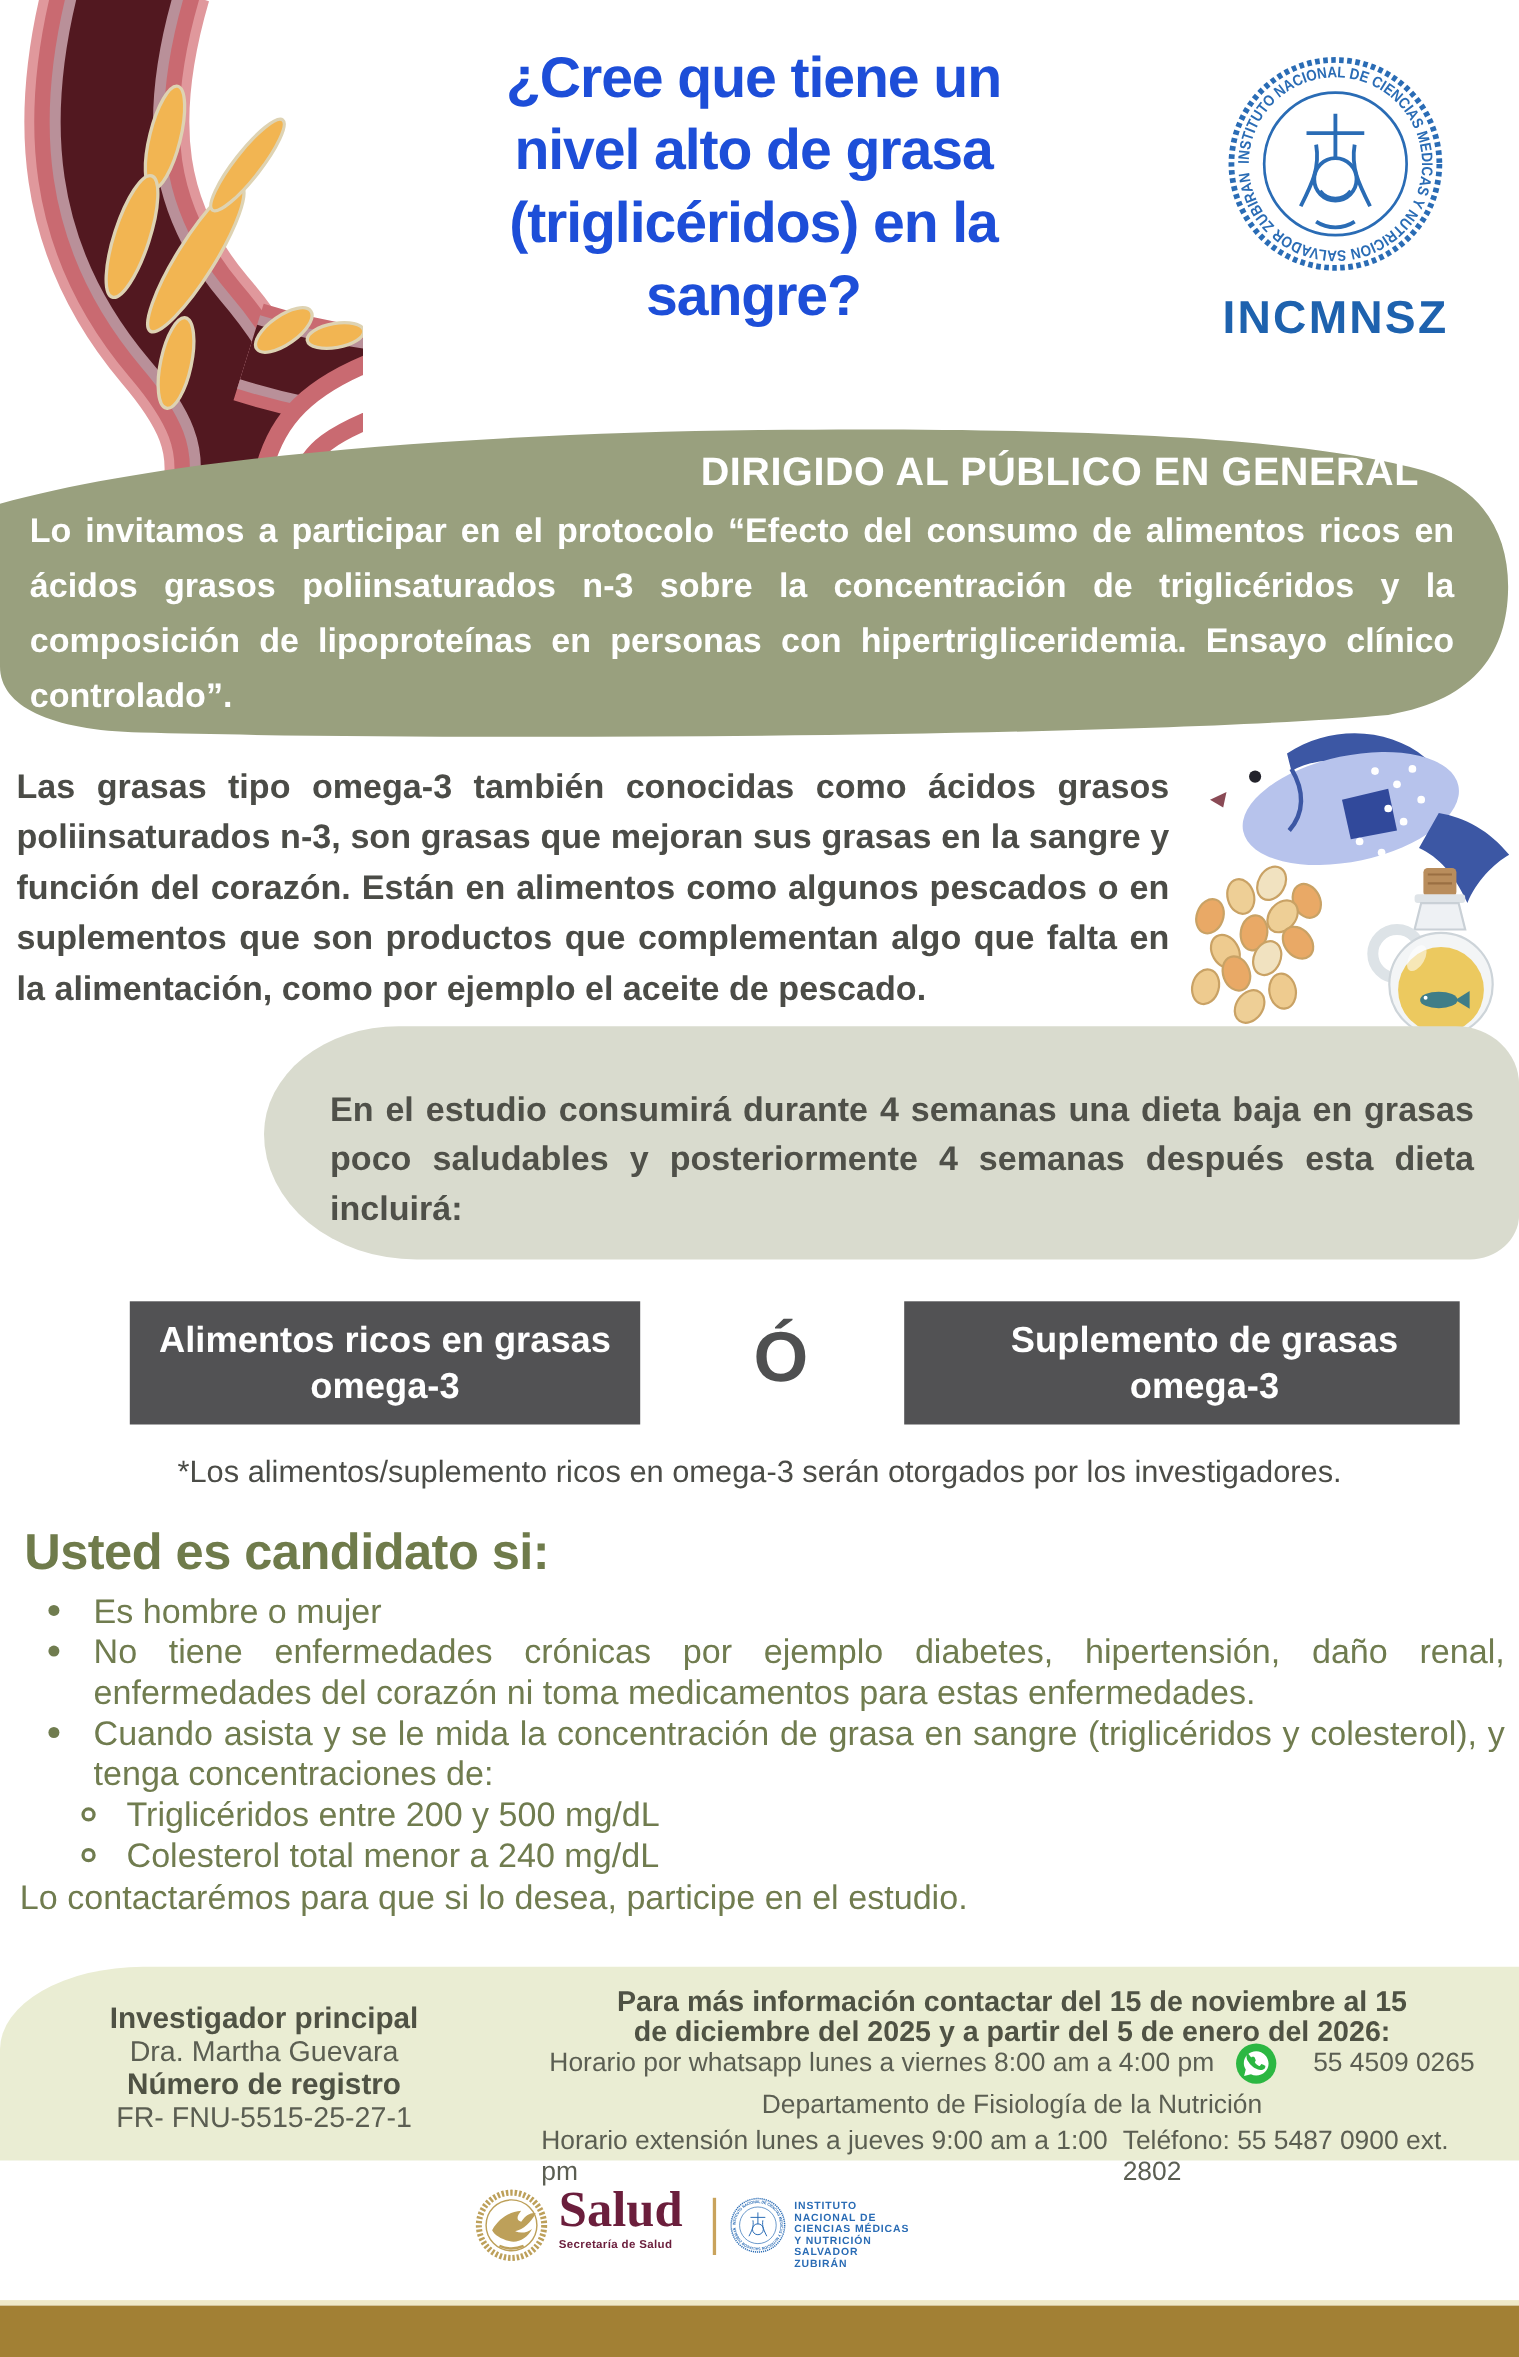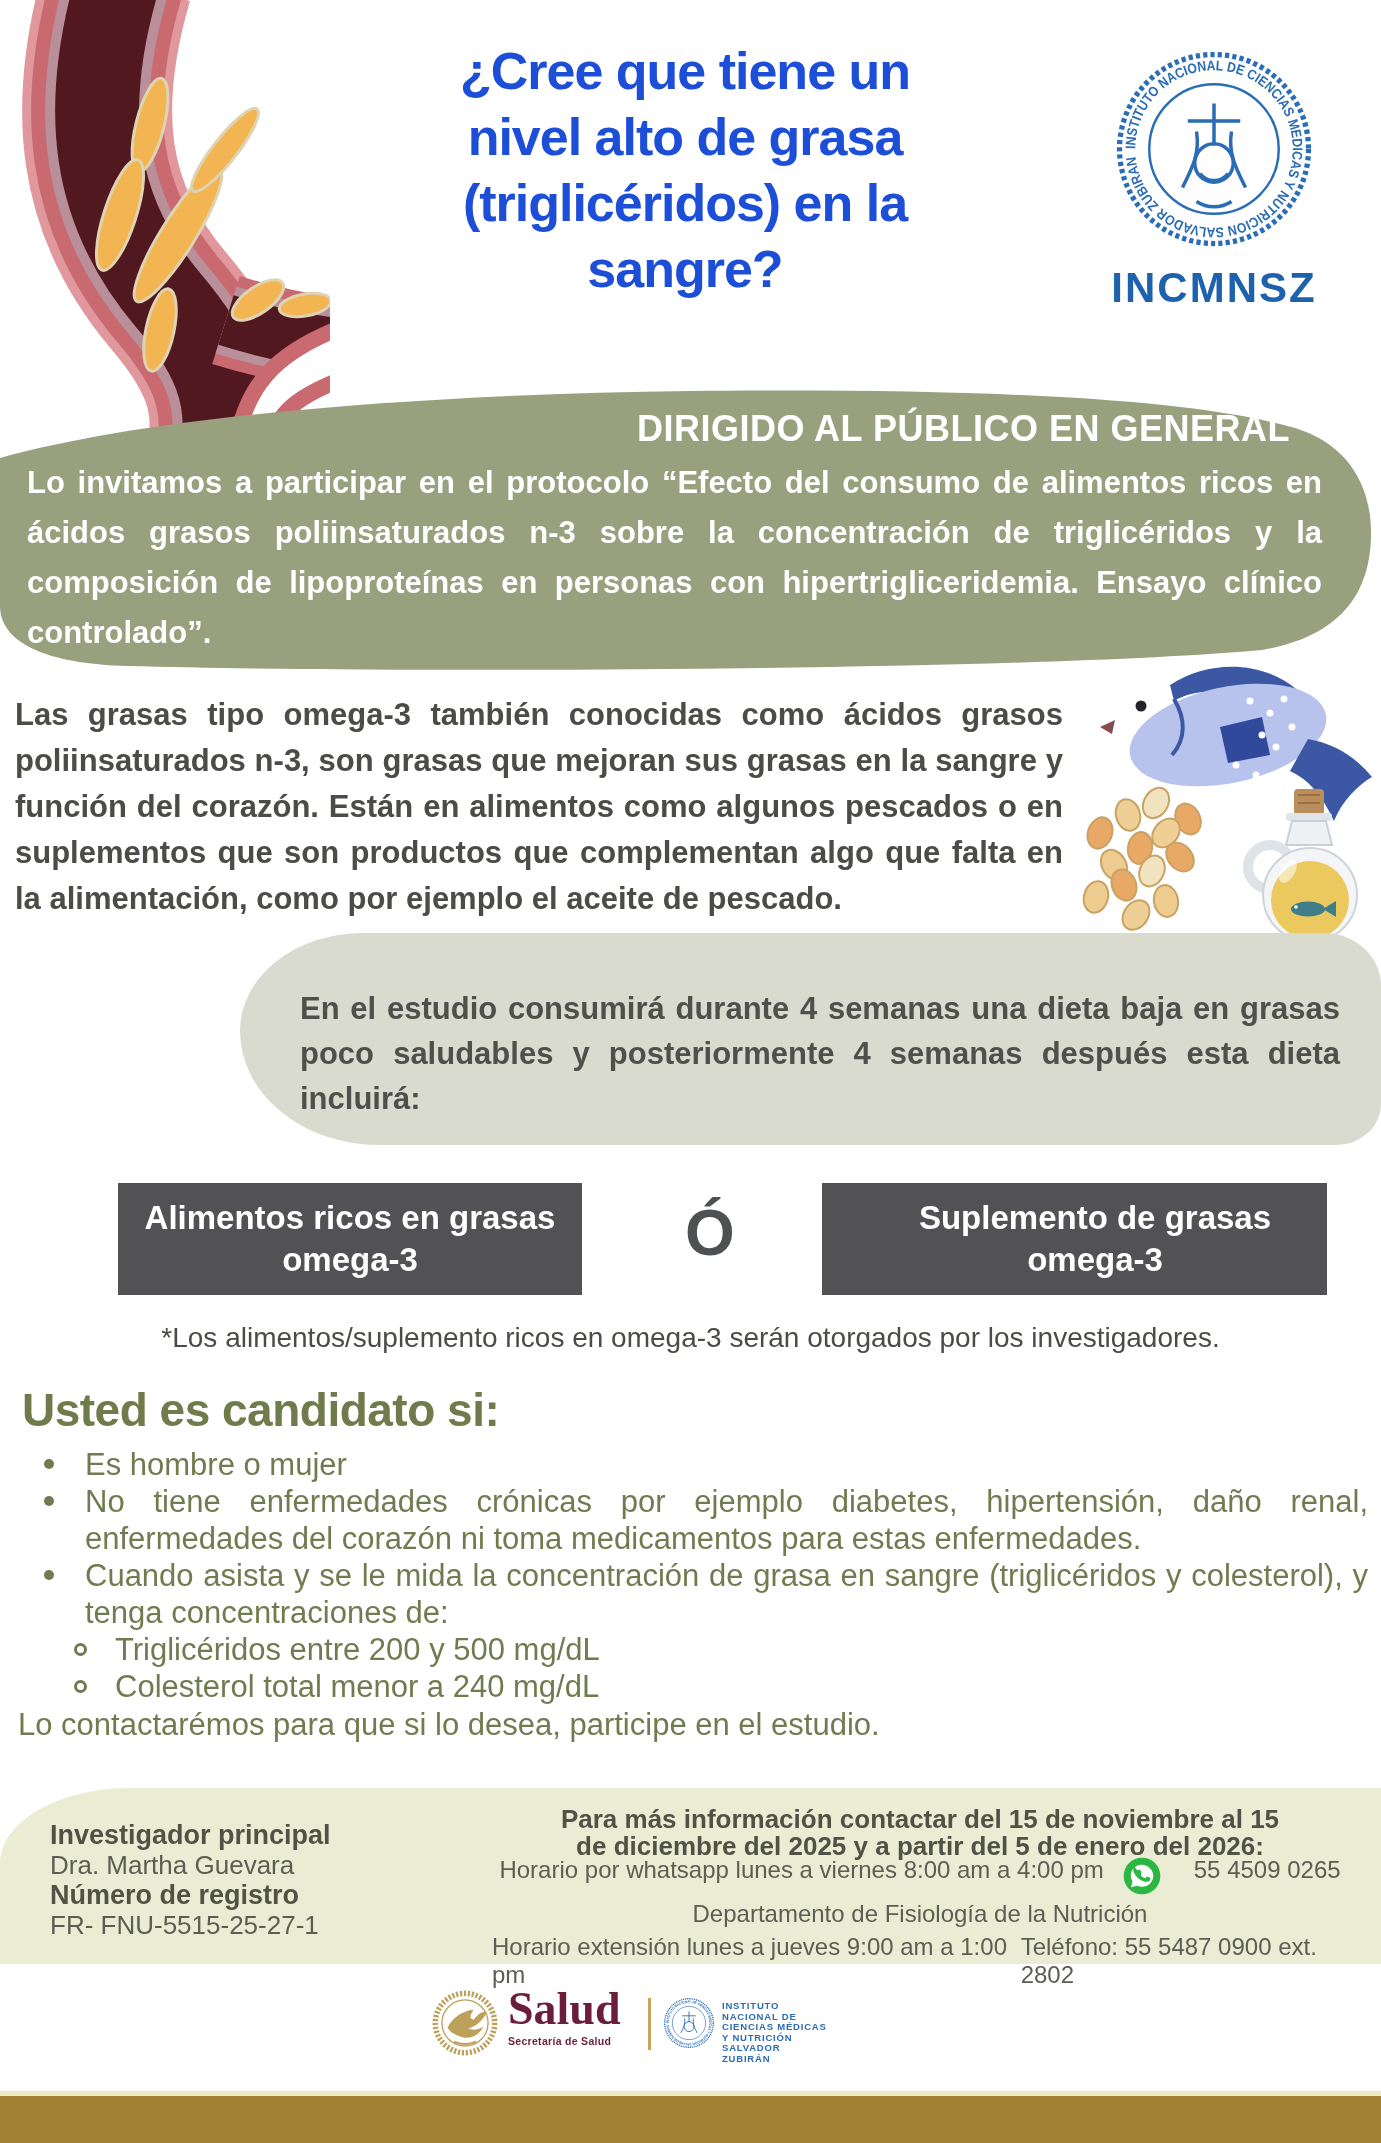--- a/index.html
+++ b/index.html
@@ -85,28 +85,28 @@
   .candidate-block ul.sub li::before{
     background:transparent;border:3px solid #707c4f;width:7px;height:7px;top:12px;
   }
   .closing-line{margin-left:-22px;margin-top:1px;text-align:left;}
 
   
   .footer-panel{
     left:0;top:1788px;width:1381px;height:176px;background:#eaedd3;
     border-radius:130px 0 0 0 / 75px 0 0 0;
   }
-  .inv-block{left:50px;top:1820px;width:380px;text-align:left;color:#5b5e52;font-size:26px;line-height:30px;}
+  .inv-block{left:50px;top:1820px;width:380px;text-align:center;color:#5b5e52;font-size:26px;line-height:30px;}
   .inv-block .b{font-weight:700;color:#4f5244;font-size:27px;}
   .contact-heading{
     left:480px;top:1806px;width:880px;text-align:center;
     font-size:26px;line-height:27px;font-weight:700;color:#4f5244;
   }
   .whatsapp-row{
-    left:480px;top:1856px;width:880px;display:flex;align-items:flex-start;justify-content:center;
+    left:480px;top:1856px;width:880px;display:flex;align-items:center;justify-content:center;
     gap:18px;font-size:24px;color:#5b5e52;
   }
   .whatsapp-row .num{margin-left:14px;}
   .dept-line{left:480px;top:1900px;width:880px;text-align:center;font-size:24px;color:#5b5e52;}
   .ext-row{
     left:492px;top:1933px;width:868px;display:flex;justify-content:space-between;
     font-size:24px;color:#5b5e52;
   }
 
   

